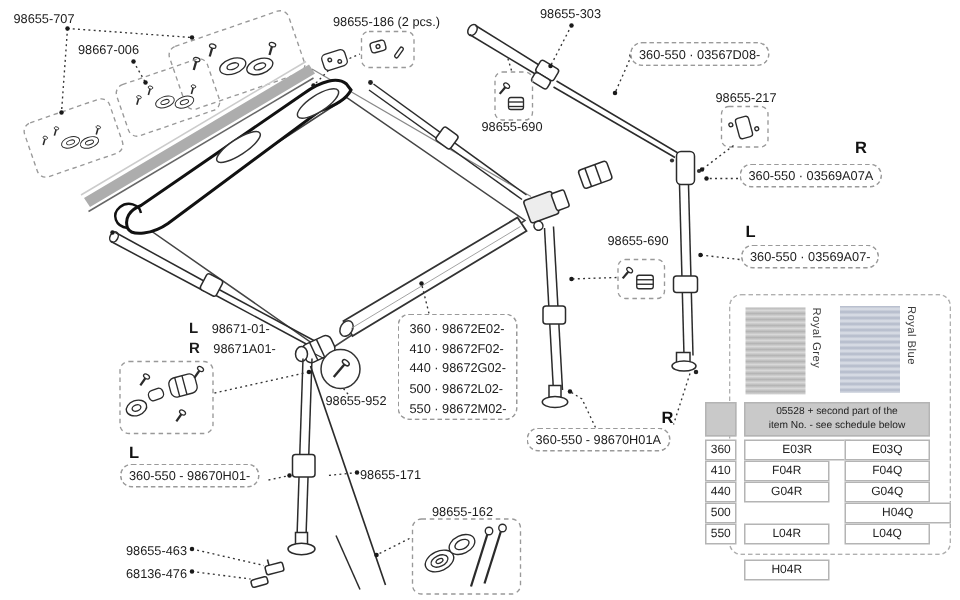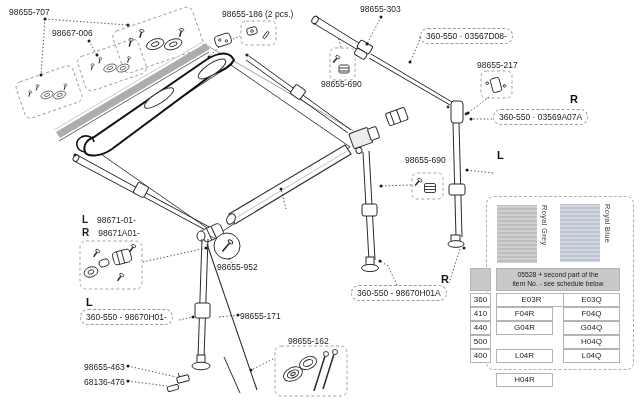--- a/index.html
+++ b/index.html
@@ -4,21 +4,21 @@
 <style>
   html,body{margin:0;padding:0;background:#fff;}
   #stage{position:relative;width:640px;height:400px;background:#fff;overflow:hidden;
          font-family:"Liberation Sans",sans-serif;color:#1c1c1c;}
   #lineart{position:absolute;left:0;top:0;}
   #labels-layer{position:absolute;left:0;top:0;width:640px;height:400px;}
   .lbl{position:absolute;font-size:8.5px;white-space:nowrap;color:#1c1c1c;}
   .marker{position:absolute;font-size:11px;font-weight:bold;color:#111;}
   .boxlbl{position:absolute;font-size:8.5px;white-space:nowrap;color:#1c1c1c;
           border:1px dashed #9a9a9a;border-radius:8px;padding:2px 5px;background:#fff;}
-  .lrrow{position:absolute;font-size:8.5px;white-space:nowrap;}
+  .lrrow{position:absolute;font-size:8.5px;white-space:nowrap;margin-left:44px;}
   .lrrow b{font-size:10px;margin-right:9px;}
   .sizelist{position:absolute;left:265px;top:209px;width:80px;height:71px;
             border:1px dashed #9a9a9a;border-radius:8px;background:#fff;
             font-size:8.5px;line-height:13.2px;padding:3px 0 0 7px;box-sizing:border-box;}
   .panel-box{position:absolute;left:486px;top:196px;width:146px;height:172px;
              border:1px dashed #b0b0b0;border-radius:8px;}
   .swatch{position:absolute;width:52px;height:58px;background:#fff;}
   .stripes{position:absolute;left:0;top:0;width:40px;height:58px;}
   .sw-label{position:absolute;left:40px;top:0;width:12px;height:58px;
             writing-mode:vertical-rl;font-size:7.5px;color:#3a3a3a;letter-spacing:.3px;}
@@ -326,28 +326,36 @@
       <div class="lbl" style="left: 321px; top: 79px;">98655-690</div>
       <div class="lbl" style="left: 477px; top: 60px;">98655-217</div>
       <div class="lbl" style="left: 405px; top: 155px;">98655-690</div>
       <div class="lbl" style="left: 217px; top: 262px;">98655-952</div>
       <div class="lbl" style="left: 240px; top: 311px;">98655-171</div>
       <div class="lbl" style="left: 288px; top: 336px;">98655-162</div>
       <div class="lbl" style="left: 84px; top: 362px;">98655-463</div>
       <div class="lbl" style="left: 84px; top: 377px;">68136-476</div>
       <div class="boxlbl" style="left: 420px; top: 28px;">360-550 · 03567D08-</div>
       <div class="boxlbl" style="left: 493px; top: 109px;">360-550 · 03569A07A</div>
+      <div class="boxlbl" style="left: 494px; top: 163px;">360-550 · 03569A07-</div>
       <div class="boxlbl" style="left: 351px; top: 285px;">360-550 - 98670H01A</div>
       <div class="boxlbl" style="left: 80px; top: 309px;">360-550 - 98670H01-</div>
       <div class="marker" style="left: 570px; top: 93px;">R</div>
       <div class="marker" style="left: 497px; top: 149px;">L</div>
       <div class="marker" style="left: 441px; top: 273px;">R</div>
       <div class="marker" style="left: 86px; top: 296px;">L</div>
       <div class="lrrow" style="left: 82px; top: 214px;"><b>L</b><span>98671-01-</span></div>
       <div class="lrrow" style="left: 82px; top: 227px;"><b>R</b><span>98671A01-</span></div>
+      <div class="sizelist" style="">
+        <div>360 · 98672E02-</div>
+        <div>410 · 98672F02-</div>
+        <div>440 · 98672G02-</div>
+        <div>500 · 98672L02-</div>
+        <div>550 · 98672M02-</div>
+      </div>
     </div>
 
 <div class="panel-box"></div>
 <div class="swatch" style="left:497px;top:205px">
   <div class="stripes" id="stripes0" style="background: repeating-linear-gradient(rgb(181, 181, 181) 0px, rgb(216, 216, 216) 2px, rgb(181, 181, 181) 4px);"></div>
   <div class="sw-label">Royal Grey</div>
 </div>
 <div class="swatch" style="left:560px;top:204px">
   <div class="stripes" id="stripes1" style="background: repeating-linear-gradient(rgb(178, 185, 201) 0px, rgb(220, 224, 232) 2px, rgb(178, 185, 201) 4px);"></div>
   <div class="sw-label">Royal Blue</div>
@@ -364,20 +372,20 @@
         <div class="tcell" style="left: 26px; width: 71px; top: 25px; height: 13.5px;">E03R</div>
         <div class="tcell" style="left: 93px; width: 57px; top: 25px; height: 13.5px;">E03Q</div>
         <div class="tcell" style="left: 0px; width: 21px; top: 39px; height: 13.5px;">410</div>
         <div class="tcell" style="left: 26px; width: 57px; top: 39px; height: 13.5px;">F04R</div>
         <div class="tcell" style="left: 93px; width: 57px; top: 39px; height: 13.5px;">F04Q</div>
         <div class="tcell" style="left: 0px; width: 21px; top: 53px; height: 13.5px;">440</div>
         <div class="tcell" style="left: 26px; width: 57px; top: 53px; height: 13.5px;">G04R</div>
         <div class="tcell" style="left: 93px; width: 57px; top: 53px; height: 13.5px;">G04Q</div>
         <div class="tcell" style="left: 0px; width: 21px; top: 67px; height: 13.5px;">500</div>
         <div class="tcell" style="left: 26px; width: 57px; top: 67px; height: 13.5px; margin-top: 38px;">H04R</div>
-        <div class="tcell" style="left: 93px; width: 57px; top: 67px; height: 13.5px;">H04Q</div>
-        <div class="tcell" style="left: 0px; width: 21px; top: 81px; height: 13.5px;">400</div>
+        <div class="tcell" style="left: 93px; width: 71px; top: 67px; height: 13.5px;">H04Q</div>
+        <div class="tcell" style="left: 0px; width: 21px; top: 81px; height: 13.5px;">550</div>
         <div class="tcell" style="left: 26px; width: 57px; top: 81px; height: 13.5px;">L04R</div>
         <div class="tcell" style="left: 93px; width: 57px; top: 81px; height: 13.5px;">L04Q</div>
       </div>
 </div>
 
 </div>
 
 </body></html>

